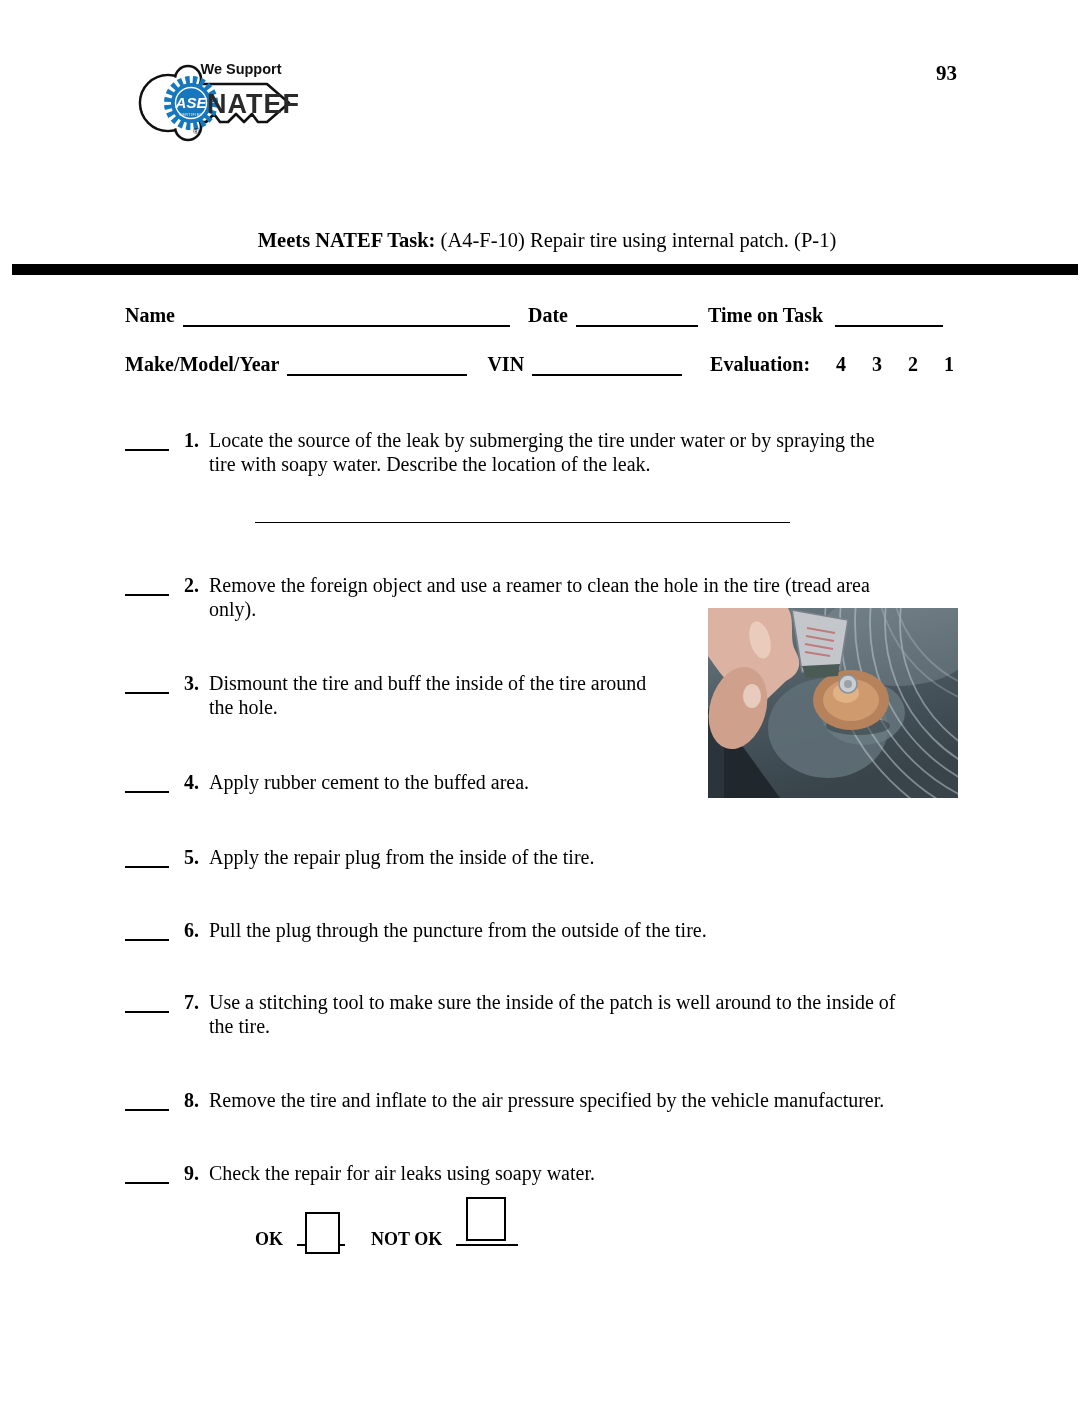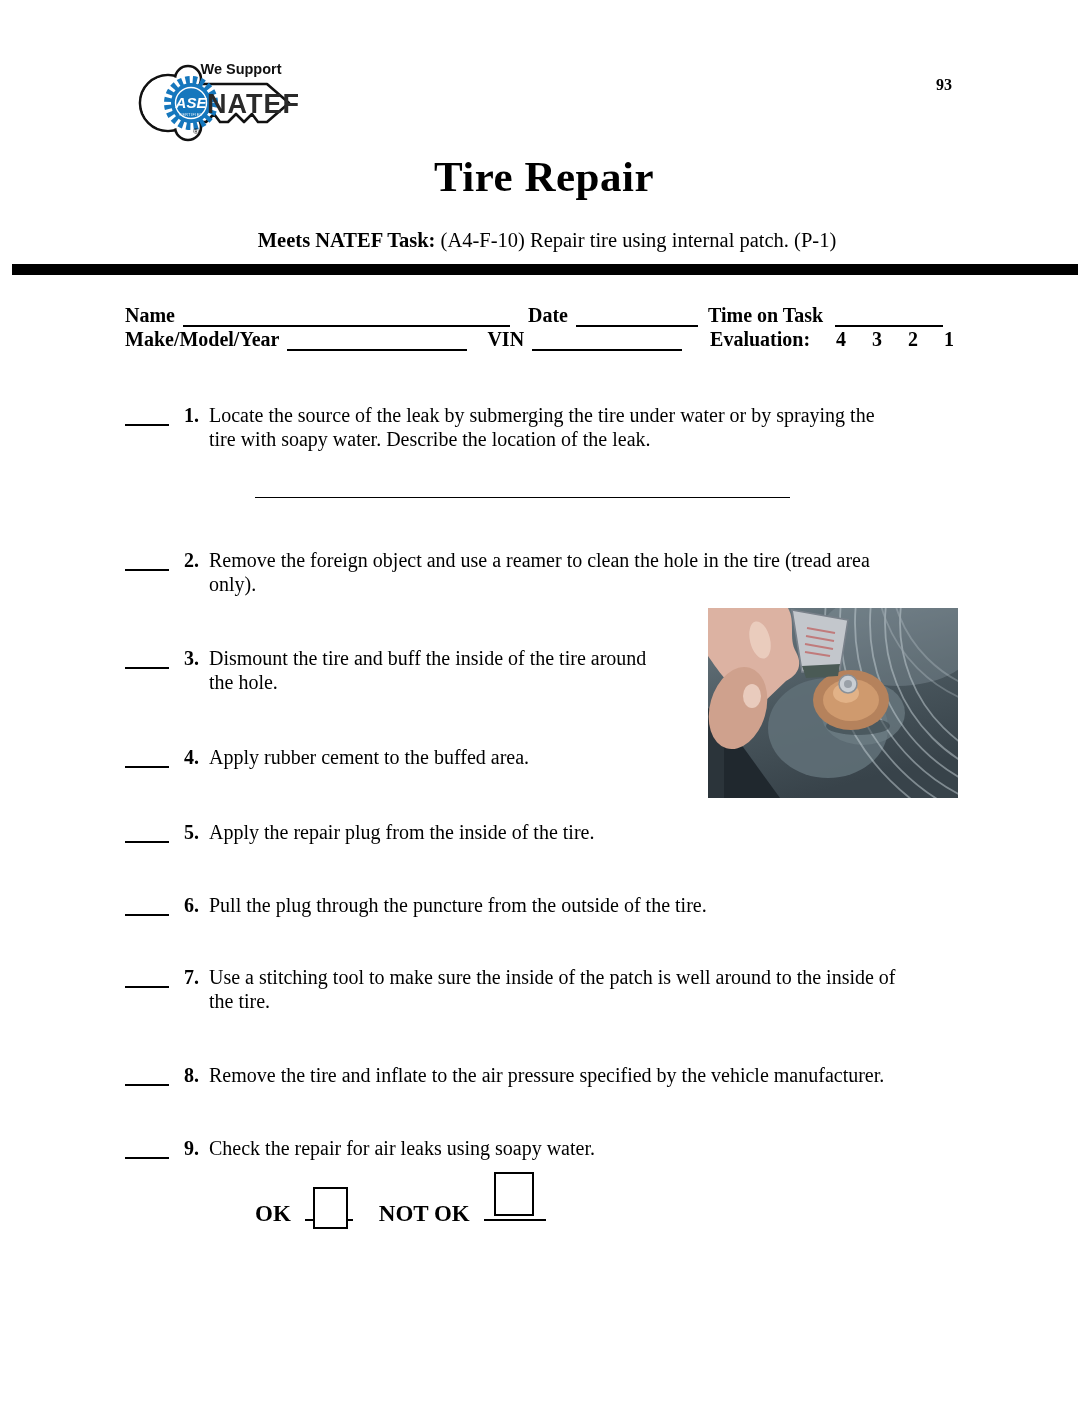--- a/index.html
+++ b/index.html
@@ -7,31 +7,31 @@
   .page{
     position:relative;
     width:1088px;height:1408px;
     background:#ffffff;
     font-family:"Liberation Serif", serif;
     color:#000;
     overflow:hidden;
   }
   
   .logo{position:absolute;left:131px;top:55px;width:180px;height:95px;}
-  .page-number{position:absolute;left:936px;top:76px;font-size:16px;font-weight:bold;}
+  .page-number{position:absolute;left:936px;top:61px;font-size:21px;font-weight:bold;}
   .doc-title{position:absolute;top:152px;left:0;right:0;text-align:center;
     font-size:43px;font-weight:bold;letter-spacing:.5px;}
   .task-line{position:absolute;top:229px;left:0;right:0;text-align:center;font-size:20.5px;padding-left:6px;}
   .task-label{font-weight:bold;}
   .rule{position:absolute;top:264px;left:12px;right:10px;height:11px;background:#000;}
 
   
   .content{position:absolute;top:303px;left:125px;right:118px;}
   .form-row{display:flex;align-items:flex-end;font-size:20px;font-weight:bold;white-space:nowrap;font-family:Liberation Serif, serif;}
-  .form-row + .form-row{}
+  .form-row + .form-row{margin-top:25px;}
   .fill{display:inline-block;border-bottom:2px solid #000;height:22px;}
   .u-name{width:327px;margin-left:8px;}
   .u-date{width:122px;margin-left:8px;}
   .u-time{width:108px;margin-left:12px;}
   .u-make{width:180px;margin-left:8px;}
   .u-vin {width:150px;margin-left:8px;}
   .lbl-date{margin-left:18px;}
   .lbl-time{margin-left:10px;}
   .lbl-vin{margin-left:20px;}
   .lbl-eval{margin-left:28px;}
@@ -48,21 +48,21 @@
   .step--s3{margin-bottom:51px;}
   .step--s4{margin-bottom:51px;}
   .step--s5{margin-bottom:49px;}
   .step--s6{margin-bottom:48px;}
   .step--s8{margin-bottom:49px;}
   .step--s9{margin-bottom:0;}
   .answer-line{width:535px;height:0;border-bottom:1.5px solid #000;margin:46px 0 50px 130px;}
 
   
   .ok-row{display:flex;align-items:flex-end;margin:14px 0 0 130px;
-    font-size:23px;font-weight:bold;}
+    font-size:18px;font-weight:bold;}
   .slot{position:relative;width:48px;height:52px;margin-left:14px;}
   .slot-line{position:absolute;left:0;right:0;bottom:5px;border-bottom:2px solid #000;}
   .slot-box{position:absolute;width:31px;background:#fff;border:2px solid #000;}
   .slot--ok .slot-box{left:8px;bottom:-3px;height:38px;}
   .slot--notok{width:62px;}
   .slot--notok .slot-box{left:10px;bottom:10px;height:40px;width:36px;}
   .lbl-notok{margin-left:26px;}
 
   
   .photo{position:absolute;left:708px;top:608px;width:250px;height:190px;}
@@ -91,21 +91,20 @@
       <text x="60" y="60.5" text-anchor="middle" font-family="Liberation Sans, sans-serif" font-size="3.6" letter-spacing="0.5" fill="#ffffff">CERTIFIED</text>
     </g>
 
     <text x="110" y="19" text-anchor="middle" font-family="Liberation Sans, sans-serif" font-size="14.5" font-weight="bold" fill="#111">We Support</text>
     <text x="76" y="58" font-family="Liberation Sans, sans-serif" font-size="27" font-weight="bold" letter-spacing="1" fill="#2a2a2a">NATEF</text>
     <text x="62" y="79" font-size="8" fill="#111" font-family="Liberation Sans, sans-serif">®</text>
   </svg>
 
   <div class="page-number">93</div>
 
-  <div class="doc-title">Tire Repair</div>
 
   <div class="task-line">
     <span class="task-label">Meets NATEF Task:</span>
     <span>(A4-F-10) Repair tire using internal patch.  (P-1)</span>
   </div>
 
   <div class="rule"></div>
 
   <div class="content">
 

